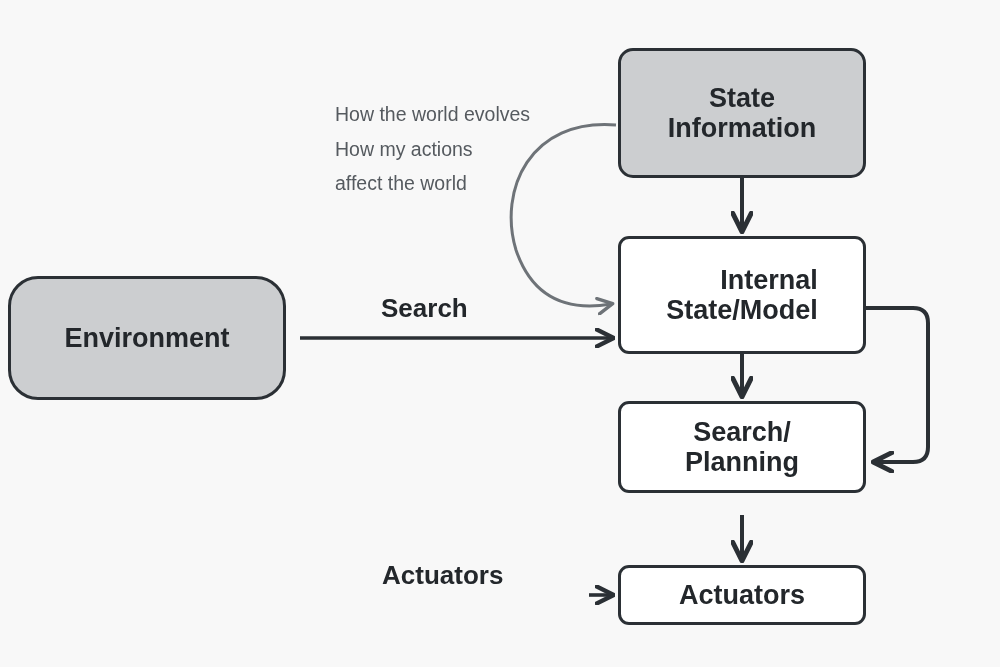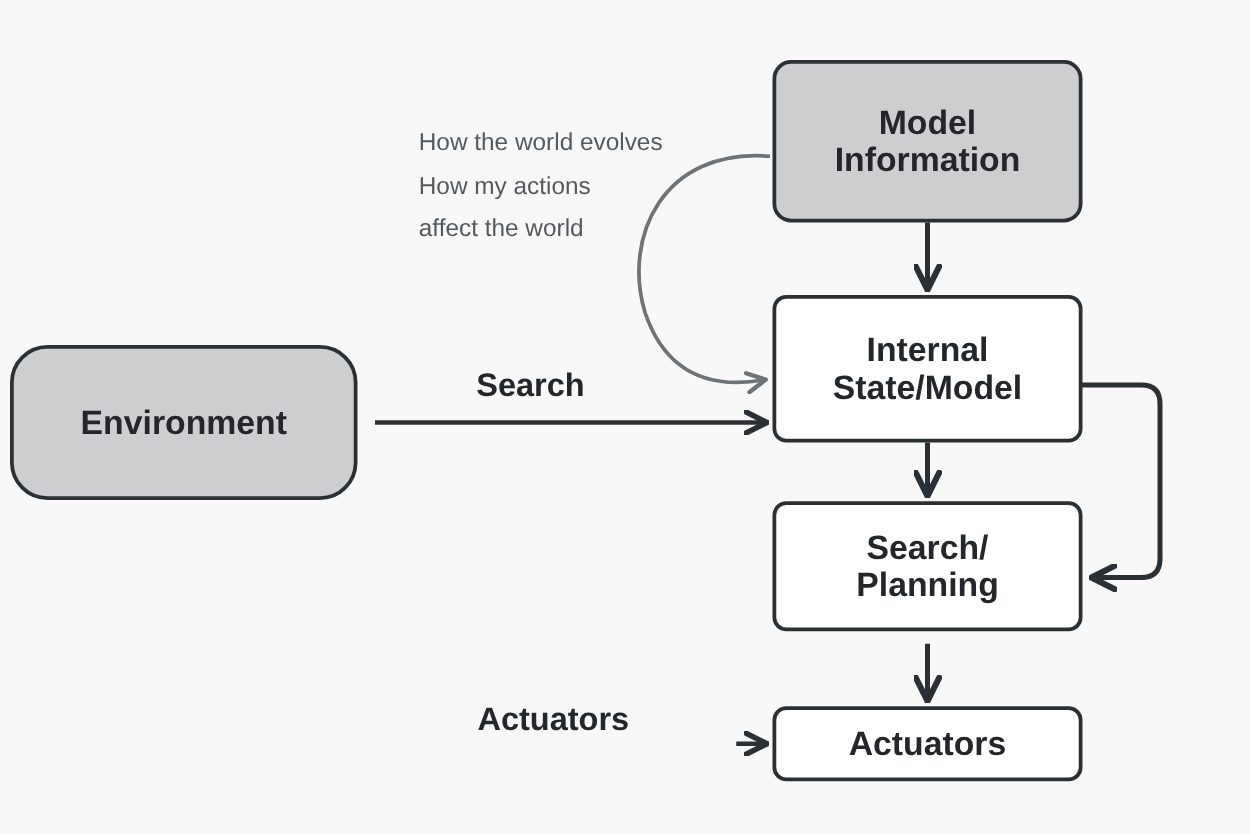--- a/index.html
+++ b/index.html
@@ -22,22 +22,22 @@
     font-weight:bold;
     line-height:1.12;
     border:3.5px solid #2b3035;
     background:#ffffff;
     z-index:3;
   }
   .node.gray{background:#ccced0;}
 
   #node-environment{left:8px;top:276px;width:278px;height:124px;border-radius:30px;font-size:27px;}
   #node-goal{left:618px;top:48px;width:248px;height:130px;border-radius:15px;font-size:27px;}
-  #node-internal{left:618px;top:236px;width:248px;height:118px;border-radius:11px;font-size:27px;}
-  #node-search{left:618px;top:401px;width:248px;height:104px;border-radius:11px;font-size:27px;}
+  #node-internal{left:618px;top:236px;width:248px;height:118px;border-radius:11px;font-size:27px;text-align:right;}
+  #node-search{left:618px;top:401px;width:248px;height:92px;border-radius:11px;font-size:27px;}
   #node-actuators{left:618px;top:565px;width:248px;height:60px;border-radius:11px;font-size:27px;}
 
   .edge-label{
     position:absolute;
     color:#23272b;
     font-weight:bold;
     font-size:26px;
     white-space:nowrap;
     z-index:4;
   }
@@ -87,21 +87,21 @@
     <path d="M 742 515 L 742 559" fill="none" stroke="#2b3035" stroke-width="4" marker-end="url(#ah-dark-fill)"></path>
 
     <path d="M 589 595 L 612 595" fill="none" stroke="#2b3035" stroke-width="3.6" marker-end="url(#ah-dark-fill)"></path>
   </svg>
 
   <div class="node gray" id="node-environment">
     <span>Environment</span>
   </div>
 
   <div class="node gray" id="node-goal">
-    <span style="white-space:pre-line;">Model
+    <span style="white-space:pre-line;">State
 Information</span>
   </div>
 
   <div class="node" id="node-internal">
     <span style="white-space:pre-line;">Internal
 State/Model</span>
   </div>
 
   <div class="node" id="node-search">
     <span style="white-space:pre-line;">Search/

